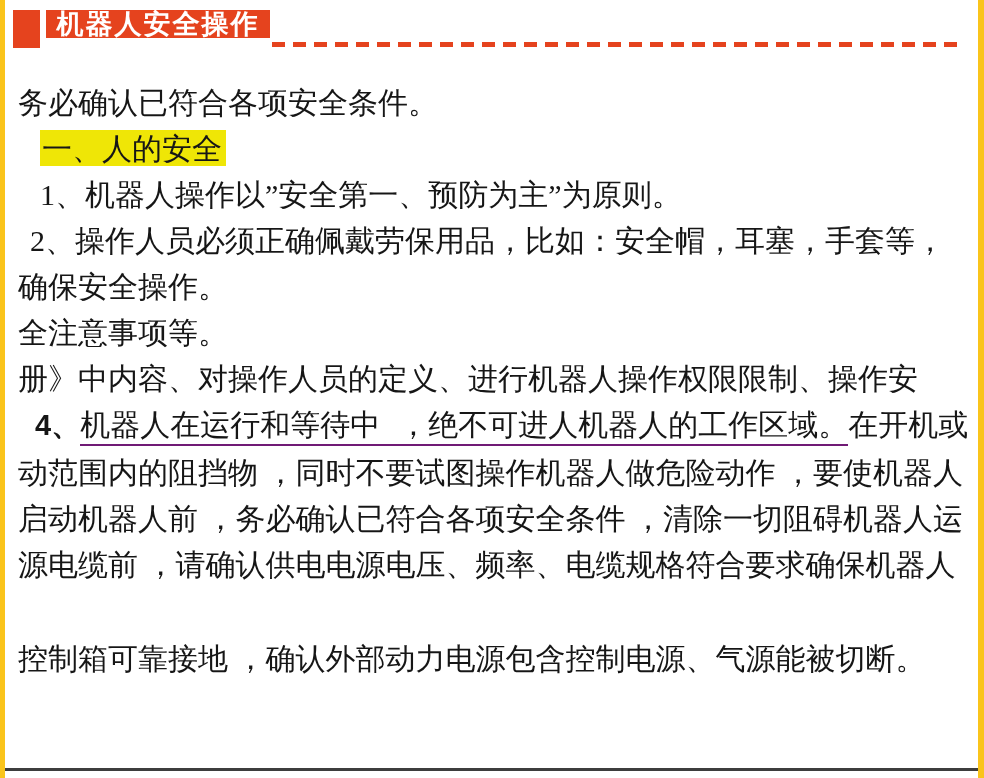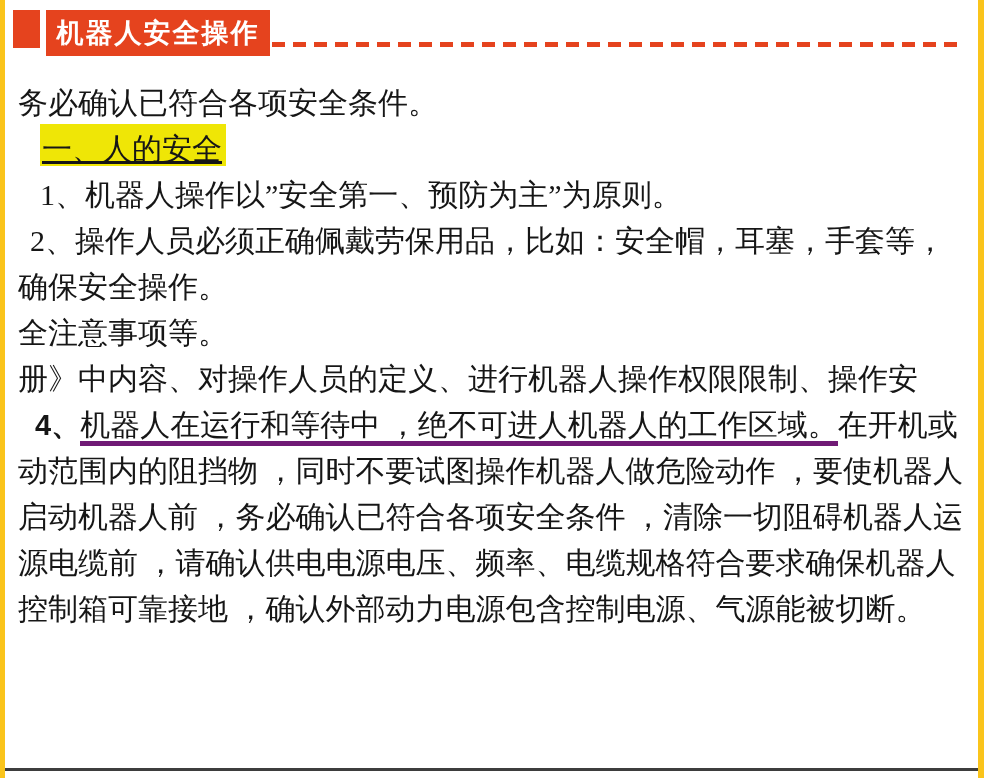--- a/index.html
+++ b/index.html
@@ -21,21 +21,21 @@
   .stripe-left  { left: 0;  width: 5px; }
   .stripe-right { right: 0; width: 6px; }
 
   .hdr-square {
     position: absolute; left: 13px; top: 10px;
     width: 27px; height: 38px;
     background: var(--accent-red, #E5431E);
   }
   .hdr-banner {
     position: absolute; left: 46px; top: 10px;
-    width: 224px; height: 46px;
+    width: 224px; height: 28px;
     background: var(--accent-red, #E5431E);
     display: flex; align-items: center; justify-content: center;
   }
   .hdr-title {
     color: #ffffff;
     font-family: "Liberation Sans", "DejaVu Sans", sans-serif;
     font-weight: bold;
     font-size: 27px;
     letter-spacing: 2px;
     white-space: nowrap;
@@ -55,26 +55,26 @@
     line-height: 46px;
     color: var(--text-color, #161616);
   }
   .line { white-space: pre; }
   .run-bold {
     font-family: "Liberation Sans", "DejaVu Sans", sans-serif;
     font-weight: bold;
     font-size: 29px;
   }
   .run-underline {
-    border-bottom: 5px solid #701a75;
+    border-bottom: 2px solid #701a75;
+    font-family: Liberation Mono, monospace;
   }
   .run-highlight {
     background: var(--highlight-yellow, #EFE606);
-    padding: 8px 4px 1px 2px;
-    text-decoration: underline;
+    padding: 2px 4px 1px 2px;
   }
 
   .bottom-rule {
     position: absolute; left: 5px; top: 768px;
     width: 973px; height: 3px;
     background: var(--rule-dark, #3D3D3D);
   }
 </style>
 </head>
 <body>
@@ -94,17 +94,17 @@
       <div class="line" style="padding-left: 24px;"><span class="run-highlight">一、人的安全</span></div>
       <div class="line" style="padding-left: 24px;"><span>1、机器人操作以”安全第一、预防为主”为原则。</span></div>
       <div class="line" style="padding-left: 14px;"><span>2、操作人员必须正确佩戴劳保用品，比如：安全帽，耳塞，手套等，</span></div>
       <div class="line" style="padding-left: 2px;"><span>确保安全操作。</span></div>
       <div class="line" style="padding-left: 2px;"><span>全注意事项等。</span></div>
       <div class="line" style="padding-left: 2px;"><span>册》中内容、对操作人员的定义、进行机器人操作权限限制、操作安</span></div>
       <div class="line" style="padding-left: 19px;"><span class="run-bold">4、</span><span class="run-underline">机器人在运行和等待中 ，绝不可进人机器人的工作区域。</span><span>在开机或</span></div>
       <div class="line" style="padding-left: 2px;"><span>动范围内的阻挡物 ，同时不要试图操作机器人做危险动作 ，要使机器人</span></div>
       <div class="line" style="padding-left: 2px;"><span>启动机器人前 ，务必确认已符合各项安全条件 ，清除一切阻碍机器人运</span></div>
       <div class="line" style="padding-left: 2px;"><span>源电缆前 ，请确认供电电源电压、频率、电缆规格符合要求确保机器人</span></div>
-      <div class="line" style="padding-left: 2px;"><span>控制箱可靠接地 ，确认外部动力电源包含控制电源、气源能被切断。</span></div>
+      <div class="line" style="padding-left: 2px; margin-top: 48px;"><span>控制箱可靠接地 ，确认外部动力电源包含控制电源、气源能被切断。</span></div>
     </div>
 
   <div class="bottom-rule"></div>
 </div>
 
 </body></html>

